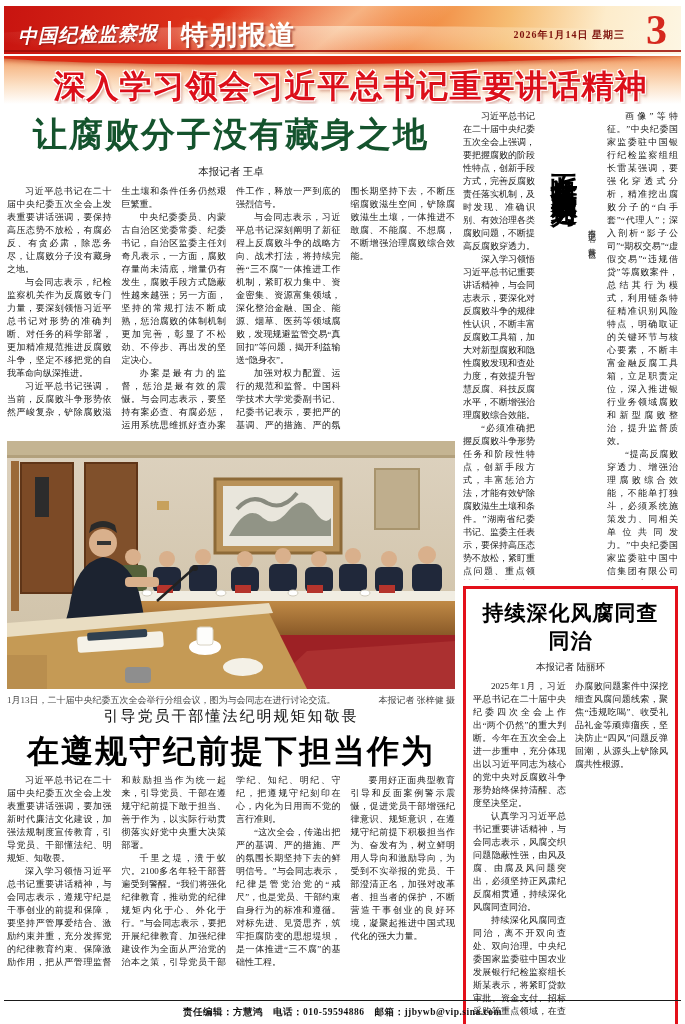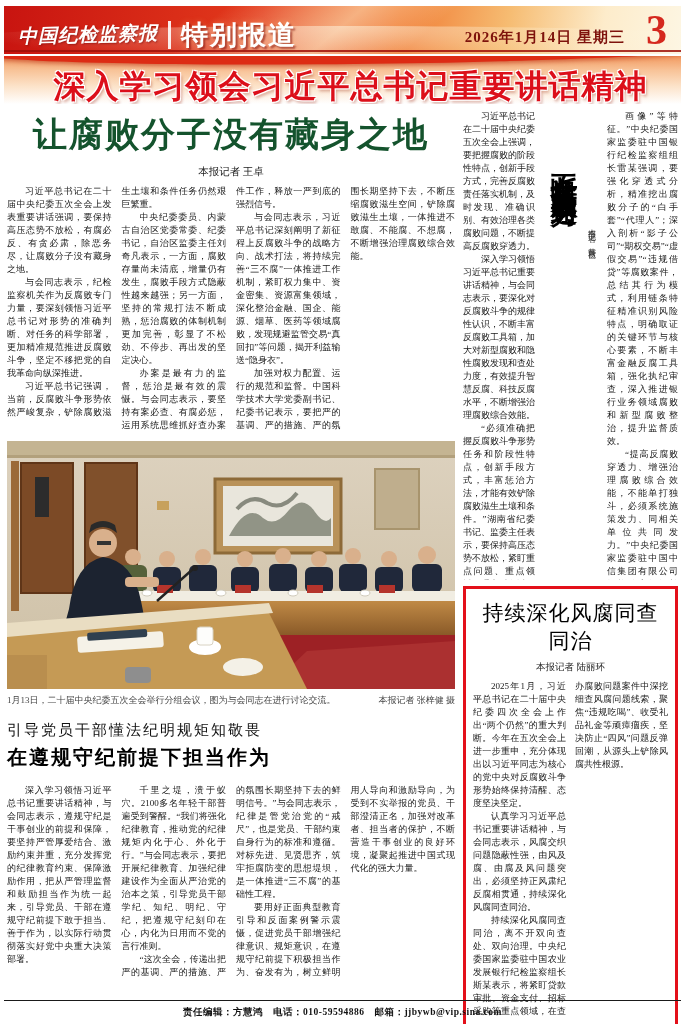--- a/index.html
+++ b/index.html
@@ -12,21 +12,21 @@
     background:linear-gradient(115deg,rgba(255,235,180,0) 20%,rgba(255,240,200,.55) 50%,rgba(255,235,180,0) 70%);
     transform:skewX(-35deg);}
   .masthead .streak2{position:absolute;top:20px;left:-40px;width:760px;height:40px;border-radius:100%/60%;
     background:radial-gradient(ellipse at 50% 0%,rgba(255,250,230,.5),rgba(255,250,230,0) 70%);}
   .brand{position:absolute;left:14px;top:11px;display:flex;align-items:center;gap:10px;}
   .brand-name{font-size:19px;font-weight:bold;font-style:italic;color:#fff;transform:rotate(-1.5deg);
     text-shadow:1px 1px 2px rgba(100,0,0,.5);letter-spacing:1px;white-space:nowrap;}
   .brand-divider{width:3px;height:28px;background:rgba(255,255,255,.9);}
   .brand-section{font-family:"Liberation Sans","DejaVu Sans",sans-serif;font-size:27px;font-weight:bold;color:#fff;
     letter-spacing:2px;text-shadow:2px 2px 2px rgba(120,0,0,.55),0 0 6px rgba(255,200,120,.4);white-space:nowrap;}
-  .dateline{position:absolute;right:56px;top:22px;font-size:15px;font-weight:bold;color:#7e120c;letter-spacing:1px;}
+  .dateline{position:absolute;right:56px;top:22px;font-size:10px;font-weight:bold;color:#7e120c;letter-spacing:1px;}
   .pagenum{position:absolute;right:14px;top:0px;font-size:42px;font-weight:bold;color:#d5281e;
     font-family:"Liberation Serif",serif;}
   .masthead .bottom-rule{position:absolute;left:0;right:0;bottom:2px;height:2px;background:#9e1009;opacity:.85;}
   
   .banner{position:absolute;top:56px;left:4px;right:4px;height:48px;overflow:hidden;
     background:linear-gradient(180deg,#f29a60 0%,#f8c398 30%,#fce2c8 62%,#ffffff 100%);}
   .banner::before{content:"";position:absolute;top:-22px;left:-30px;width:760px;height:30px;border-radius:50%;
     background:#dd2b14;box-shadow:0 2px 4px rgba(180,30,10,.5);transform:rotate(-.6deg);}
   .banner-title{position:absolute;left:16px;right:0;top:9px;text-align:center;
     font-family:"Liberation Sans","DejaVu Sans",sans-serif;font-size:32px;font-weight:bold;color:#dc0f1a;letter-spacing:1px;
@@ -40,37 +40,37 @@
     font-size:34px;font-weight:bold;letter-spacing:2px;color:#14532d;}
   .byline{text-align:center;font-size:10.5px;color:#222;margin:7px 0 6px;}
   .bodytext{font-size:9px;line-height:13px;text-align:justify;overflow:hidden;column-fill:auto;color:#191919;}
   .bodytext p{margin:0;text-indent:2em;}
   .cols4{column-count:4;column-gap:10px;height:250px;}
   .cols4b{column-count:4;column-gap:10px;height:196px;}
   .cols2{column-count:2;column-gap:9px;height:348px;}
   
   .photo{margin-top:6px;width:448px;height:248px;display:block;}
   .caption-row{display:flex;justify-content:space-between;margin-top:5px;font-size:9px;color:#444;}
-  .kicker{margin-top:14px;font-family:"Liberation Sans","DejaVu Sans",sans-serif;
+  .kicker{text-align:center;font-family:"Liberation Sans","DejaVu Sans",sans-serif;
     font-size:15px;letter-spacing:2px;color:#111;}
-  .h-second{margin:4px 0 13px;font-family:"Liberation Sans","DejaVu Sans",sans-serif;
-    font-size:20px;font-weight:bold;letter-spacing:2px;color:#000;}
+  .h-second{margin:4px 0 0;text-align:center;font-family:"Liberation Sans","DejaVu Sans",sans-serif;
+    font-size:32px;font-weight:bold;letter-spacing:2px;color:#000;}
   
   .vert-article{display:flex;gap:9px;height:470px;overflow:hidden;}
   .vert-colA{width:72px;flex:none;height:470px;}
   .vert-strip{width:54px;flex:none;display:flex;justify-content:center;padding-top:42px;box-sizing:border-box;}
   .vert-headline{writing-mode:vertical-rl;text-orientation:upright;
     font-family:"Liberation Sans","DejaVu Sans",sans-serif;font-size:27px;font-weight:bold;letter-spacing:3px;color:#000;}
   .vert-byline{writing-mode:vertical-rl;text-orientation:upright;font-size:8px;color:#333;
     margin-left:3px;padding-top:70px;letter-spacing:2px;}
   .vert-colB{flex:1;height:470px;}
   
   .red-box{margin-top:6px;border:3px solid #e3101a;padding:8px 7px 6px;box-sizing:border-box;}
   .h-box{margin:2px 0 0;text-align:center;font-family:"Liberation Sans","DejaVu Sans",sans-serif;
-    font-size:21px;font-weight:normal;letter-spacing:1px;color:#000;}
+    font-size:21px;font-weight:bold;letter-spacing:1px;color:#000;}
   .byline-box{text-align:center;font-size:9.5px;color:#222;margin:6px 0 6px;}
   
   .footer-rule{position:absolute;left:4px;right:4px;top:1000px;height:0;border-top:1.5px solid #1a1a1a;}
   .footer-text{position:absolute;left:0;right:0;top:1006px;text-align:center;font-size:9.5px;font-weight:bold;color:#111;
     letter-spacing:.5px;}
 </style>
 </head>
 <body>
 
 <div class="page">
@@ -198,40 +198,41 @@
       </svg>
 
       <div class="caption-row">
         <span>1月13日，二十届中央纪委五次全会举行分组会议，图为与会同志在进行讨论交流。</span>
         <span>本报记者 张梓健 摄</span>
       </div>
 
       <div class="kicker">引导党员干部懂法纪明规矩知敬畏</div>
       <h2 class="h-second">在遵规守纪前提下担当作为</h2>
       <div class="bodytext cols4b">
+          <p>习近平总书记在二十届中央纪委五次全会上发表重要讲话强调，要加强新时代廉洁文化建设，加强法规制度宣传教育，引导党员、干部懂法纪、明规矩、知敬畏。</p>
           <p>深入学习领悟习近平总书记重要讲话精神，与会同志表示，遵规守纪是干事创业的前提和保障，要坚持严管厚爱结合、激励约束并重，充分发挥党的纪律教育约束、保障激励作用，把从严管理监督和鼓励担当作为统一起来，引导党员、干部在遵规守纪前提下敢于担当、善于作为，以实际行动贯彻落实好党中央重大决策部署。</p>
           <p>千里之堤，溃于蚁穴。2100多名年轻干部普遍受到警醒。“我们将强化纪律教育，推动党的纪律规矩内化于心、外化于行。”与会同志表示，要把开展纪律教育、加强纪律建设作为全面从严治党的治本之策，引导党员干部学纪、知纪、明纪、守纪，把遵规守纪刻印在心，内化为日用而不觉的言行准则。</p>
           <p>“这次全会，传递出把严的基调、严的措施、严的氛围长期坚持下去的鲜明信号。”与会同志表示，纪律是管党治党的“戒尺”，也是党员、干部约束自身行为的标准和遵循。对标先进、见贤思齐，筑牢拒腐防变的思想堤坝，是一体推进“三不腐”的基础性工程。</p>
           <p>要用好正面典型教育引导和反面案例警示震慑，促进党员干部增强纪律意识、规矩意识，在遵规守纪前提下积极担当作为、奋发有为，树立鲜明用人导向和激励导向，为受到不实举报的党员、干部澄清正名，加强对改革者、担当者的保护，不断营造干事创业的良好环境，凝聚起推进中国式现代化的强大力量。</p>
         </div>
     </div>
 
     <div class="col-right">
       <div class="vert-article">
         <div class="vert-colA bodytext">
             <p>习近平总书记在二十届中央纪委五次全会上强调，要把握腐败的阶段性特点，创新手段方式，完善反腐败责任落实机制，及时发现、准确识别、有效治理各类腐败问题，不断提高反腐败穿透力。</p>
             <p>深入学习领悟习近平总书记重要讲话精神，与会同志表示，要深化对反腐败斗争的规律性认识，不断丰富反腐败工具箱，加大对新型腐败和隐性腐败发现和查处力度，有效提升智慧反腐、科技反腐水平，不断增强治理腐败综合效能。</p>
             <p>“必须准确把握反腐败斗争形势任务和阶段性特点，创新手段方式，丰富惩治方法，才能有效铲除腐败滋生土壤和条件。”湖南省纪委书记、监委主任表示，要保持高压态势不放松，紧盯重点问题、重点领域、重点对象以及新型腐败和隐性腐败，坚持风腐同查同治，深化以“同查”严惩风腐交织问题，以“同治”铲除风腐共性根源；用好科技手段开展穿透式监督，通过大数据、算法模型的关联比对分析，发现规避交易“真回扣”，揭开利益输送“隐身衣”，提升问题发现质量和监督效能；把案件查办与完善制度、加强治理贯通起来，有效铲除腐败滋生土壤和条件。</p>
           </div>
         <div class="vert-strip">
           <div class="vert-headline">不断提高反腐败穿透力</div>
           <div class="vert-byline">本报记者 黄秋霞</div>
         </div>
         <div class="vert-colB bodytext">
-            <p>画像”等特征。”中央纪委国家监委驻中国银行纪检监察组组长雷某强调，要强化穿透式分析，精准挖出腐败分子的“白手套”“代理人”；深入剖析“影子公司”“期权交易”“虚假交易”“违规借贷”等腐败案件，总结其行为模式，利用链条特征精准识别风险特点，明确取证的关键环节与核心要素，不断丰富金融反腐工具箱，强化执纪审查，深入推进银行业务领域腐败和新型腐败整治，提升监督质效。</p>
+            <p>画像”等特征。”中央纪委国家监委驻中国银行纪检监察组组长雷某强调，要强化穿透式分析，精准挖出腐败分子的“白手套”“代理人”；深入剖析“影子公司”“期权交易”“虚假交易”“违规借贷”等腐败案件，总结其行为模式，利用链条特征精准识别风险特点，明确取证的关键环节与核心要素，不断丰富金融反腐工具箱，立足职责定位，深入推进银行业务领域腐败和新型腐败整治，提升监督质效。</p>
             <p>“提高反腐败穿透力、增强治理腐败综合效能，不能单打独斗，必须系统施策发力、同相关单位共同发力。”中央纪委国家监委驻中国中信集团有限公司纪检监察组组长认为，要下功夫推动贯通责任落实机制、整合各色资源、充分共享；贯通到位建立基层要求，立足职责定位，持续健全监督贯通协同化平台，横向推动纪检监察监督与巡视、审计、财会等监督贯通协同，纵向打通上下联动立体式监督体系，实现对各级企业的穿透式监督监管；督促责任部门把关键点位梳理、权力运行环节细化到位，推动形成覆盖股权投资等领域全流程监督监管体系，做到责任主体力量整合、工作融合，及时发现、准确识别、有效治理各类腐败问题。</p>
           </div>
       </div>
 
       <div class="red-box">
         <h3 class="h-box">持续深化风腐同查同治</h3>
         <div class="byline-box">本报记者 陆丽环</div>
         <div class="bodytext cols2">
             <p>2025年1月，习近平总书记在二十届中央纪委四次全会上作出“两个仍然”的重大判断。今年在五次全会上进一步重申，充分体现出以习近平同志为核心的党中央对反腐败斗争形势始终保持清醒、态度坚决坚定。</p>
             <p>认真学习习近平总书记重要讲话精神，与会同志表示，风腐交织问题隐蔽性强，由风及腐、由腐及风问题突出，必须坚持正风肃纪反腐相贯通，持续深化风腐同查同治。</p>

